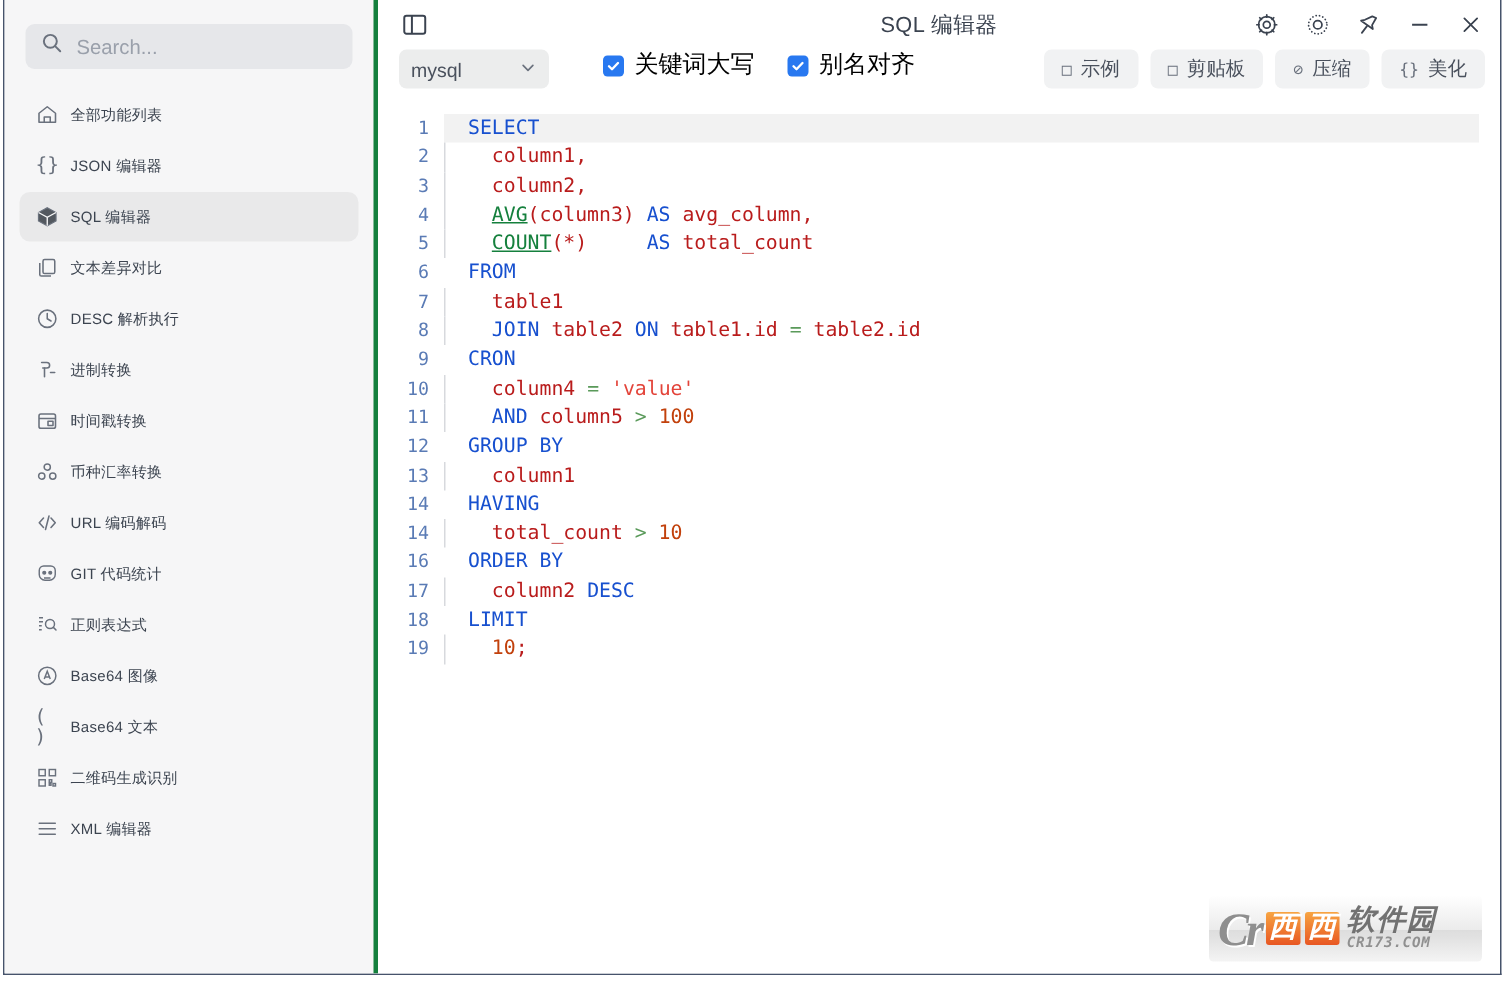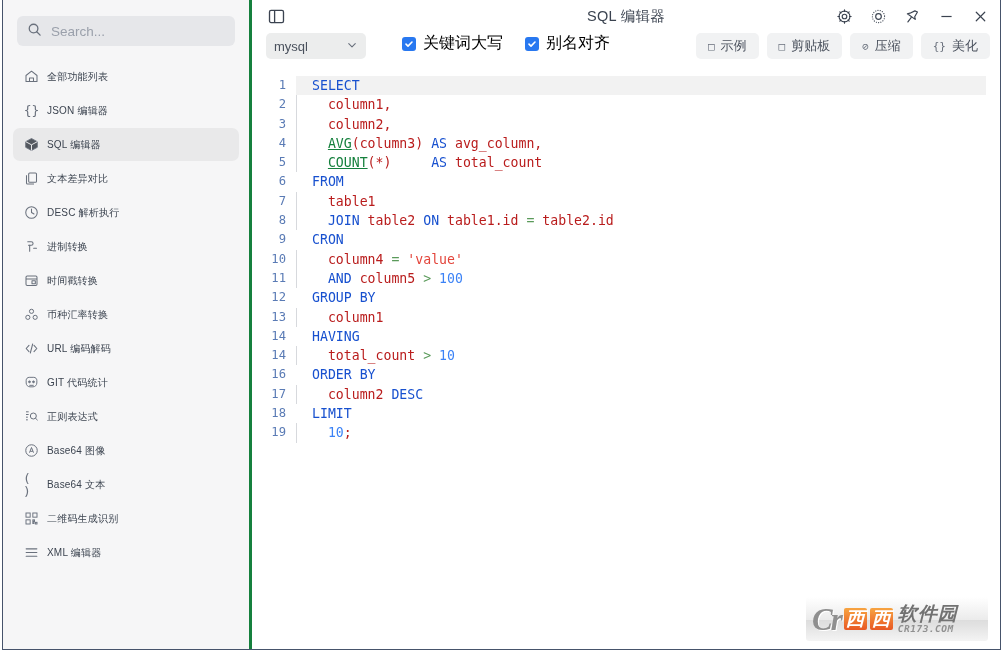--- a/index.html
+++ b/index.html
@@ -258,21 +258,21 @@
     position: absolute;
     left: 0;
     top: 0;
     bottom: 0;
     width: 1px;
     background: #d7d9dd;
   }
   .k  { color: #1750cf; }     
   .f  { color: #15803d; text-decoration: underline; }     
   .s  { color: #e3443a; }     
-  .n  { color: #3b82f6; }     
+  .n  { color: #c2410c; }     
   .o  { color: #5a9a5a; }     
   .p  { color: #b91c1c; }     
 
   
   .watermark {
     position: absolute;
     right: 12px;
     bottom: 8px;
     width: 182px;
     height: 44px;

